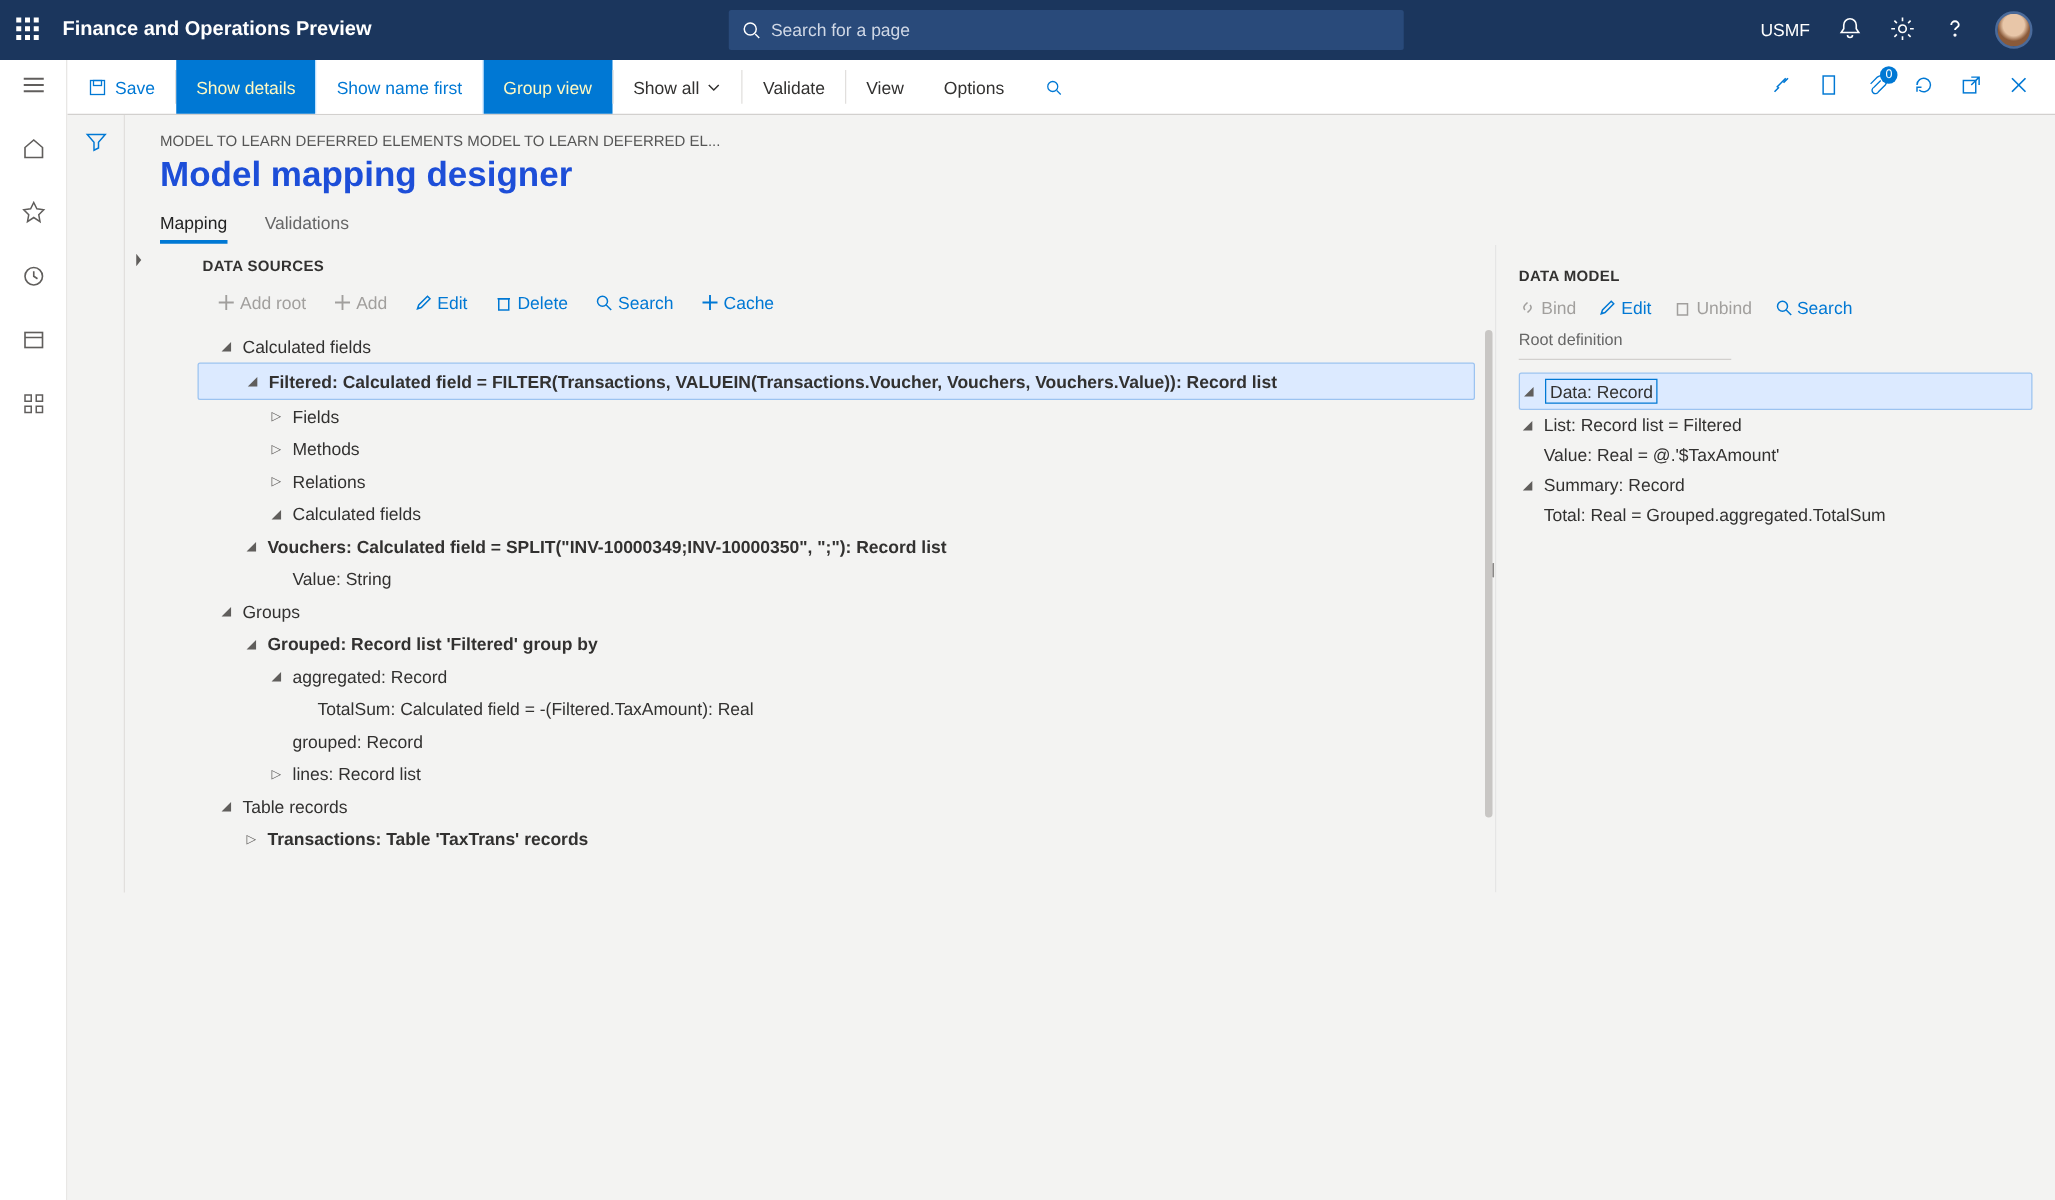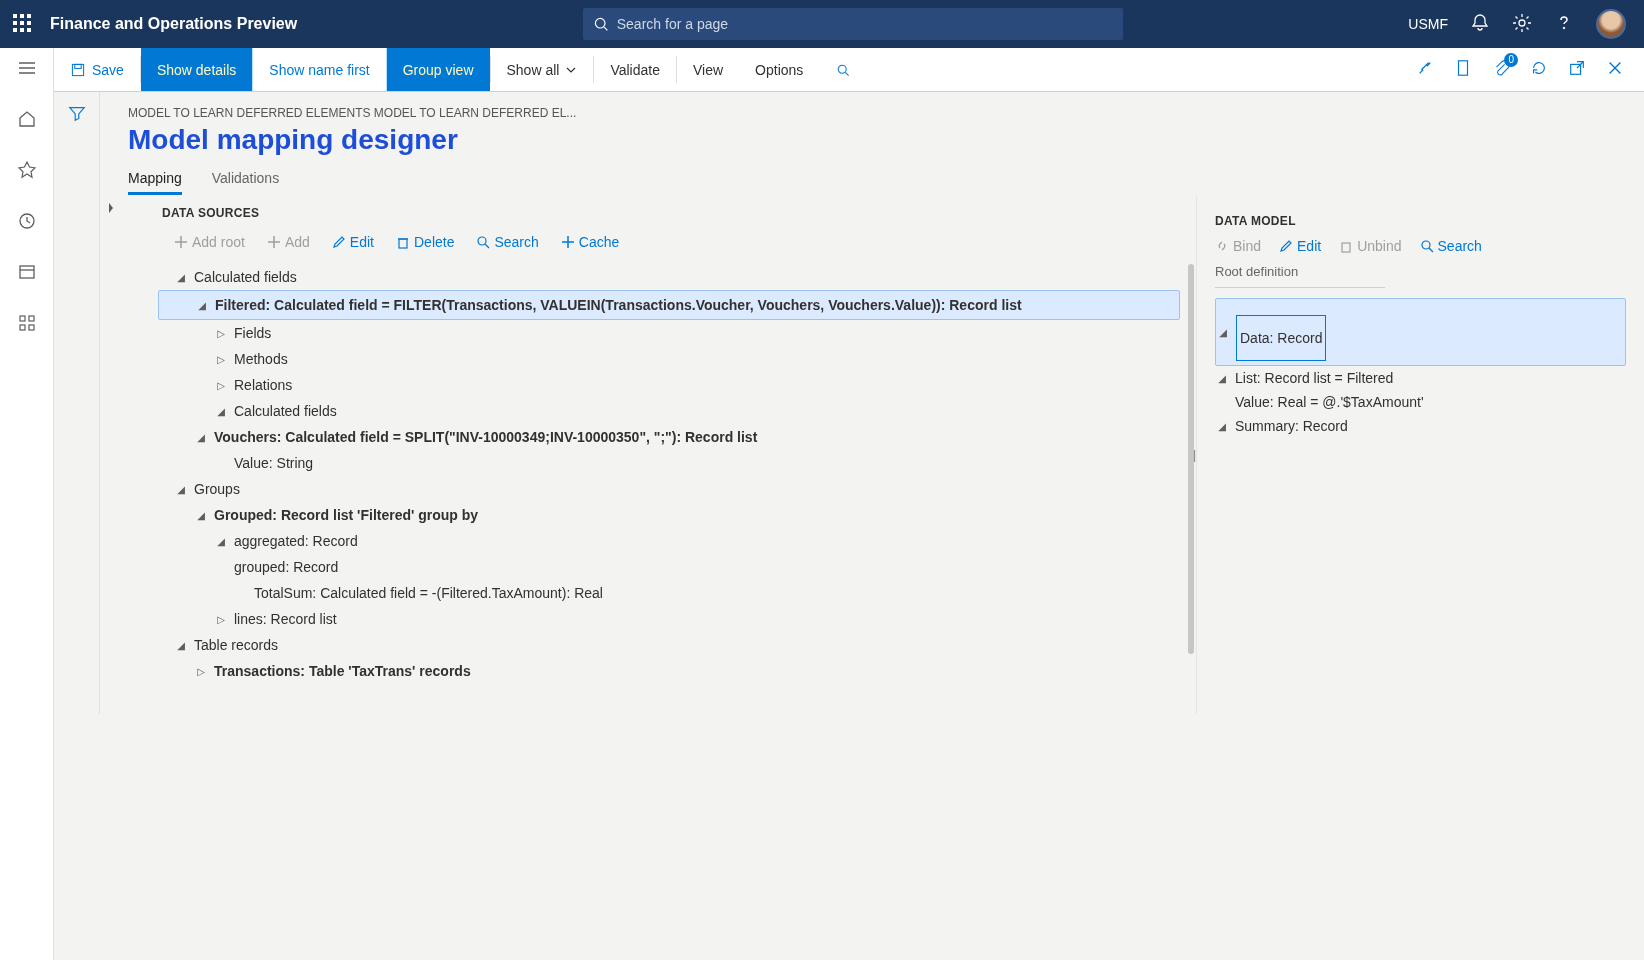--- a/index.html
+++ b/index.html
@@ -330,27 +330,27 @@
                           <span>Groups</span>
                         </div>
                       <div class="node l1">
                           <span class="arr">◢</span>
                           <span class="bold">Grouped: Record list 'Filtered' group by</span>
                         </div>
                       <div class="node l2">
                           <span class="arr">◢</span>
                           <span>aggregated: Record</span>
                         </div>
-                      <div class="node l2">
-                          <span class="arr" style="visibility:hidden;">·</span>
-                          <span>grouped: Record</span>
-                        </div>
                       <div class="node l3">
                           <span class="arr" style="visibility:hidden;">·</span>
                           <span>TotalSum: Calculated field = -(Filtered.TaxAmount): Real</span>
+                        </div>
+                      <div class="node l2">
+                          <span class="arr" style="visibility:hidden;">·</span>
+                          <span>grouped: Record</span>
                         </div>
                       <div class="node l2">
                           <span class="arr">▷</span>
                           <span>lines: Record list</span>
                         </div>
                       <div class="node l0">
                           <span class="arr">◢</span>
                           <span>Table records</span>
                         </div>
                       <div class="node l1">
@@ -390,33 +390,37 @@
                         <line x1="9" y1="9" x2="13" y2="13" stroke-width="1.2"></line>
                       </svg>
                       <span>Search</span>
                     </span>
                 </div>
                 <div class="rlabel">Root definition</div>
                 <hr class="rhr">
                 <div class="rtree">
                   <div class="node l0 selrow">
                       <span class="arr">◢</span>
-                      <span style="border:1px solid #0078D4;padding:14px 3px;margin-top:12px;">Data: Record</span>
+                      <span style="border:1px solid #0078D4;padding:1px 3px;">Data: Record</span>
                     </div>
                   <div class="node l1">
                       <span class="arr">◢</span>
                       <span>List: Record list = Filtered</span>
                     </div>
                   <div class="node l2">
                       <span class="arr" style="visibility:hidden;">·</span>
                       <span>Value: Real = @.'$TaxAmount'</span>
                     </div>
                   <div class="node l1">
                       <span class="arr">◢</span>
                       <span>Summary: Record</span>
+                    </div>
+                  <div class="node l2">
+                      <span class="arr" style="visibility:hidden;">·</span>
+                      <span>Total: Real = Grouped.aggregated.TotalSum</span>
                     </div>
                 </div>
               </div>
             </div>
           </div>
         </div>
       </div>
     </div>
   </div>
 </div>

